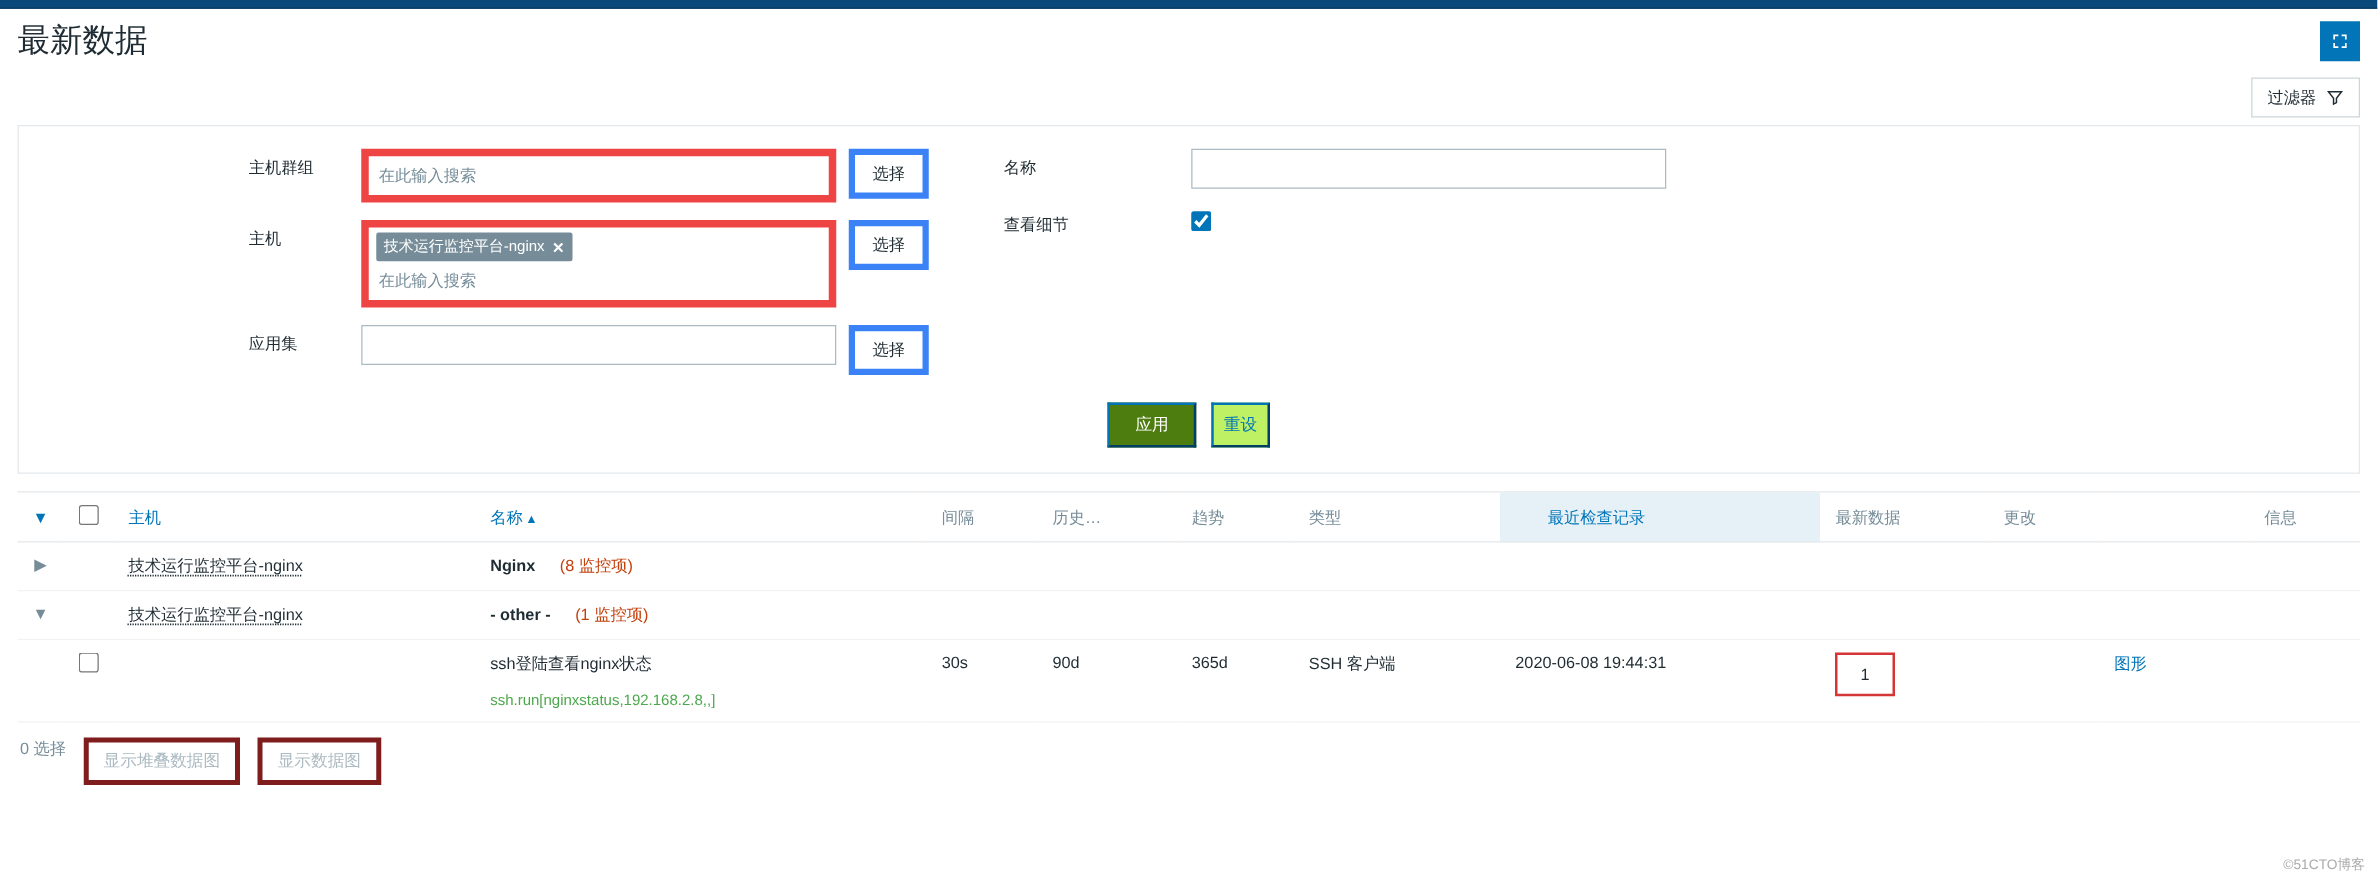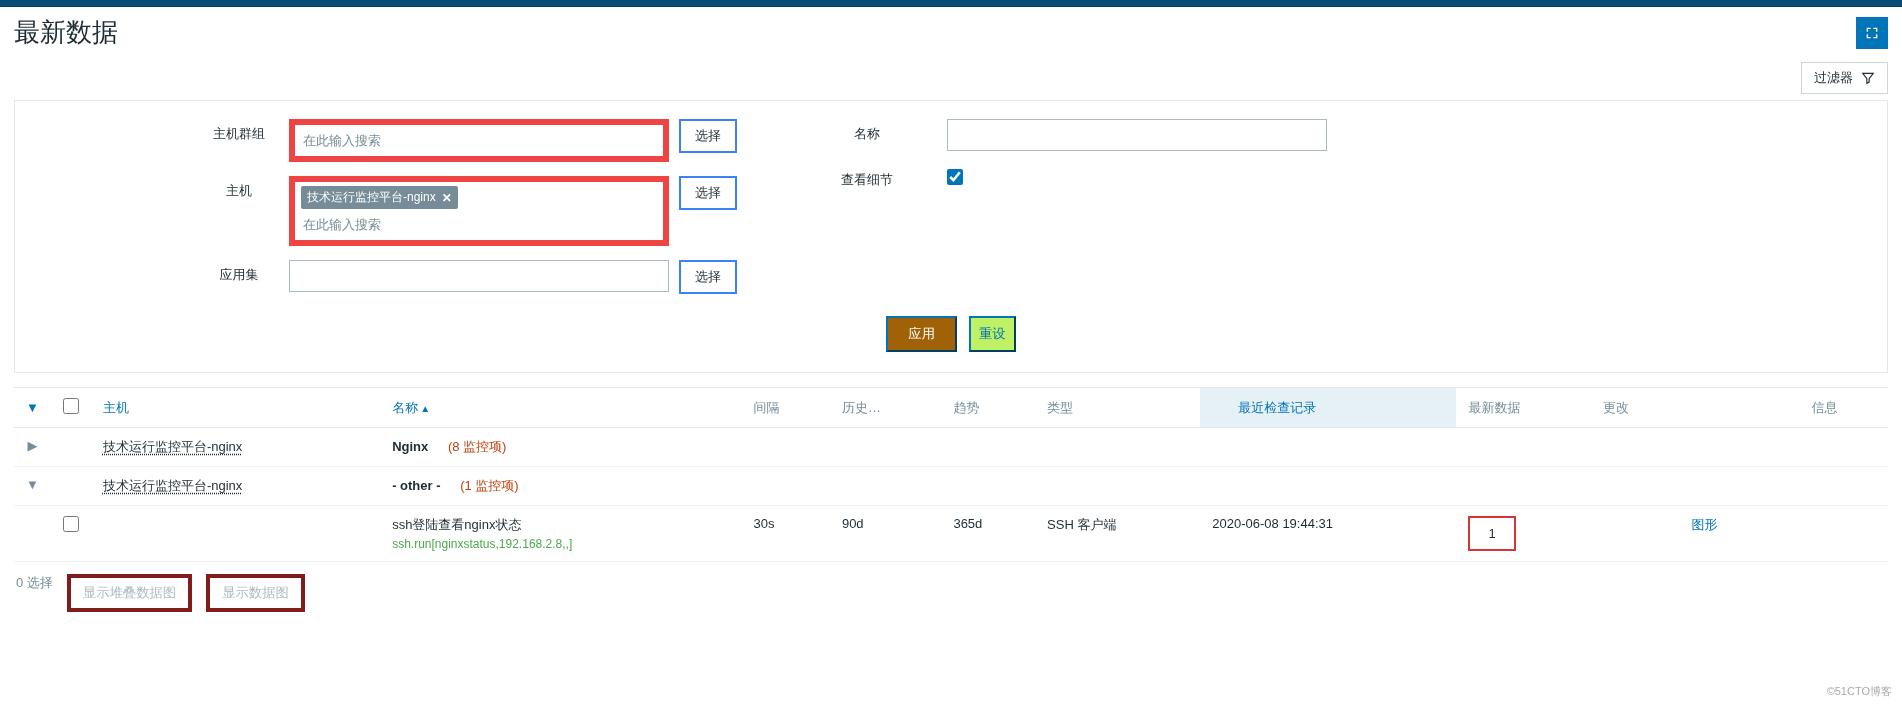--- a/index.html
+++ b/index.html
@@ -9,45 +9,45 @@
     .page-title { font-size: 26px; font-weight: 400; color: #1f2c33; }
     .expand-btn { width: 32px; height: 32px; background: #0275b8; color: #fff; display: flex; align-items: center; justify-content: center; cursor: pointer; }
     .expand-btn svg { width: 16px; height: 16px; }
     .filter-bar { display: flex; justify-content: flex-end; padding: 0 14px 6px; }
     .filter-toggle { border: 1px solid #ccd5d9; padding: 6px 12px; display: flex; align-items: center; gap: 8px; background: #fff; cursor: pointer; font-size: 13px; }
     .filter-toggle svg { width: 14px; height: 14px; }
     .filter-panel { margin: 0 14px 14px; border: 1px solid #e4e8ea; padding: 18px 24px 20px; background: #fff; }
     .filter-grid { display: flex; gap: 60px; }
     .filter-col { display: flex; flex-direction: column; gap: 14px; }
     .filter-row { display: flex; align-items: flex-start; gap: 10px; }
-    .filter-label { width: 80px; text-align: center; padding-top: 6px; color: #1f2c33; }
+    .filter-label { width: 80px; text-align: left; padding-top: 6px; color: #1f2c33; }
     .filter-label-wide { width: 140px; }
     .multiselect { border: 6px solid #ef4444; width: 380px; min-height: 32px; padding: 4px 6px; display: flex; flex-wrap: wrap; gap: 4px; align-items: center; }
     .multiselect input { border: none; outline: none; flex: 1; font-size: 13px; min-width: 100px; padding: 4px 2px; color: #768d99; }
     .multiselect input::placeholder { color: #768d99; }
     .tag { background: #768d99; color: #fff; padding: 3px 6px; font-size: 12px; display: inline-flex; align-items: center; gap: 6px; border-radius: 2px; }
     .tag-x { cursor: pointer; font-weight: bold; }
     .text-input { border: 1px solid #acbbc2; width: 380px; height: 32px; padding: 4px 8px; font-size: 13px; outline: none; }
-    .btn { border: 2px solid #3b82f6; background: #fff; padding: 6px 14px; font-size: 13px; cursor: pointer; color: #1f2c33; min-width: 54px; }
-    .btn-primary { background: #a16207; color: #fff; border-color: #0275b8; padding: 7px 20px; }
+    .btn { border: 5px solid #3b82f6; background: #fff; padding: 6px 14px; font-size: 13px; cursor: pointer; color: #1f2c33; min-width: 54px; }
+    .btn-primary { background: #4d7c0f; color: #fff; border-color: #0275b8; padding: 7px 20px; }
     .btn-secondary { background: #bef264; color: #0275b8; border-color: #0275b8; padding: 6px 8px; }
     .checkbox-row { display: flex; align-items: center; gap: 10px; }
     .checkbox-row input[type=checkbox] { width: 16px; height: 16px; border: 1px solid #acbbc2; accent-color: #0275b8; cursor: pointer; }
     .actions { display: flex; justify-content: center; gap: 12px; margin-top: 22px; }
     .data-table { width: calc(100% - 28px); margin: 0 14px; border-collapse: collapse; }
     .data-table th { text-align: left; padding: 10px 12px; font-weight: 400; color: #0275b8; border-bottom: 1px solid #e4e8ea; border-top: 1px solid #e4e8ea; }
     .data-table th.sorted { background: #e6f1f7; padding-left: 38px; }
     .data-table th.nolink, .data-table td.muted { color: #768d99; }
     .sort-arrow { font-size: 10px; margin-left: 2px; }
     .data-table td { padding: 10px 12px; border-bottom: 1px solid #f0f2f3; vertical-align: top; }
     .expand-toggle { width: 30px; text-align: center; cursor: pointer; color: #768d99; }
     .host-link { color: #1f2c33; text-decoration: underline dotted; text-underline-offset: 3px; cursor: pointer; }
     .group-name b { font-weight: bold; }
     .group-count { color: #c2410c; margin-left: 16px; }
-    .item-key { color: #4da84d; font-size: 12px; margin-top: 3px; }
+    .item-key { color: #4da84d; font-size: 12px; margin-top: 13px; }
     .value-box { border: 2px solid #d43535; display: inline-block; padding: 8px 18px; color: #1f2c33; }
     .graph-link { color: #0275b8; cursor: pointer; }
     .chk-head { width: 40px; }
     .chk-head input, .row-chk input { width: 16px; height: 16px; cursor: pointer; }
     .footer { display: flex; align-items: flex-start; gap: 14px; padding: 12px 16px 8px; }
     .sel-count { color: #768d99; }
     .btn-disabled { border: 4px solid #7f1d1d; color: #acbbc2; background: #fff; padding: 6px 12px; cursor: not-allowed; }
     .watermark { position: fixed; right: 10px; bottom: 6px; color: #aaa; font-size: 11px; }
     .th-link { cursor: pointer; }
     .right-col .filter-label { width: 140px; }

